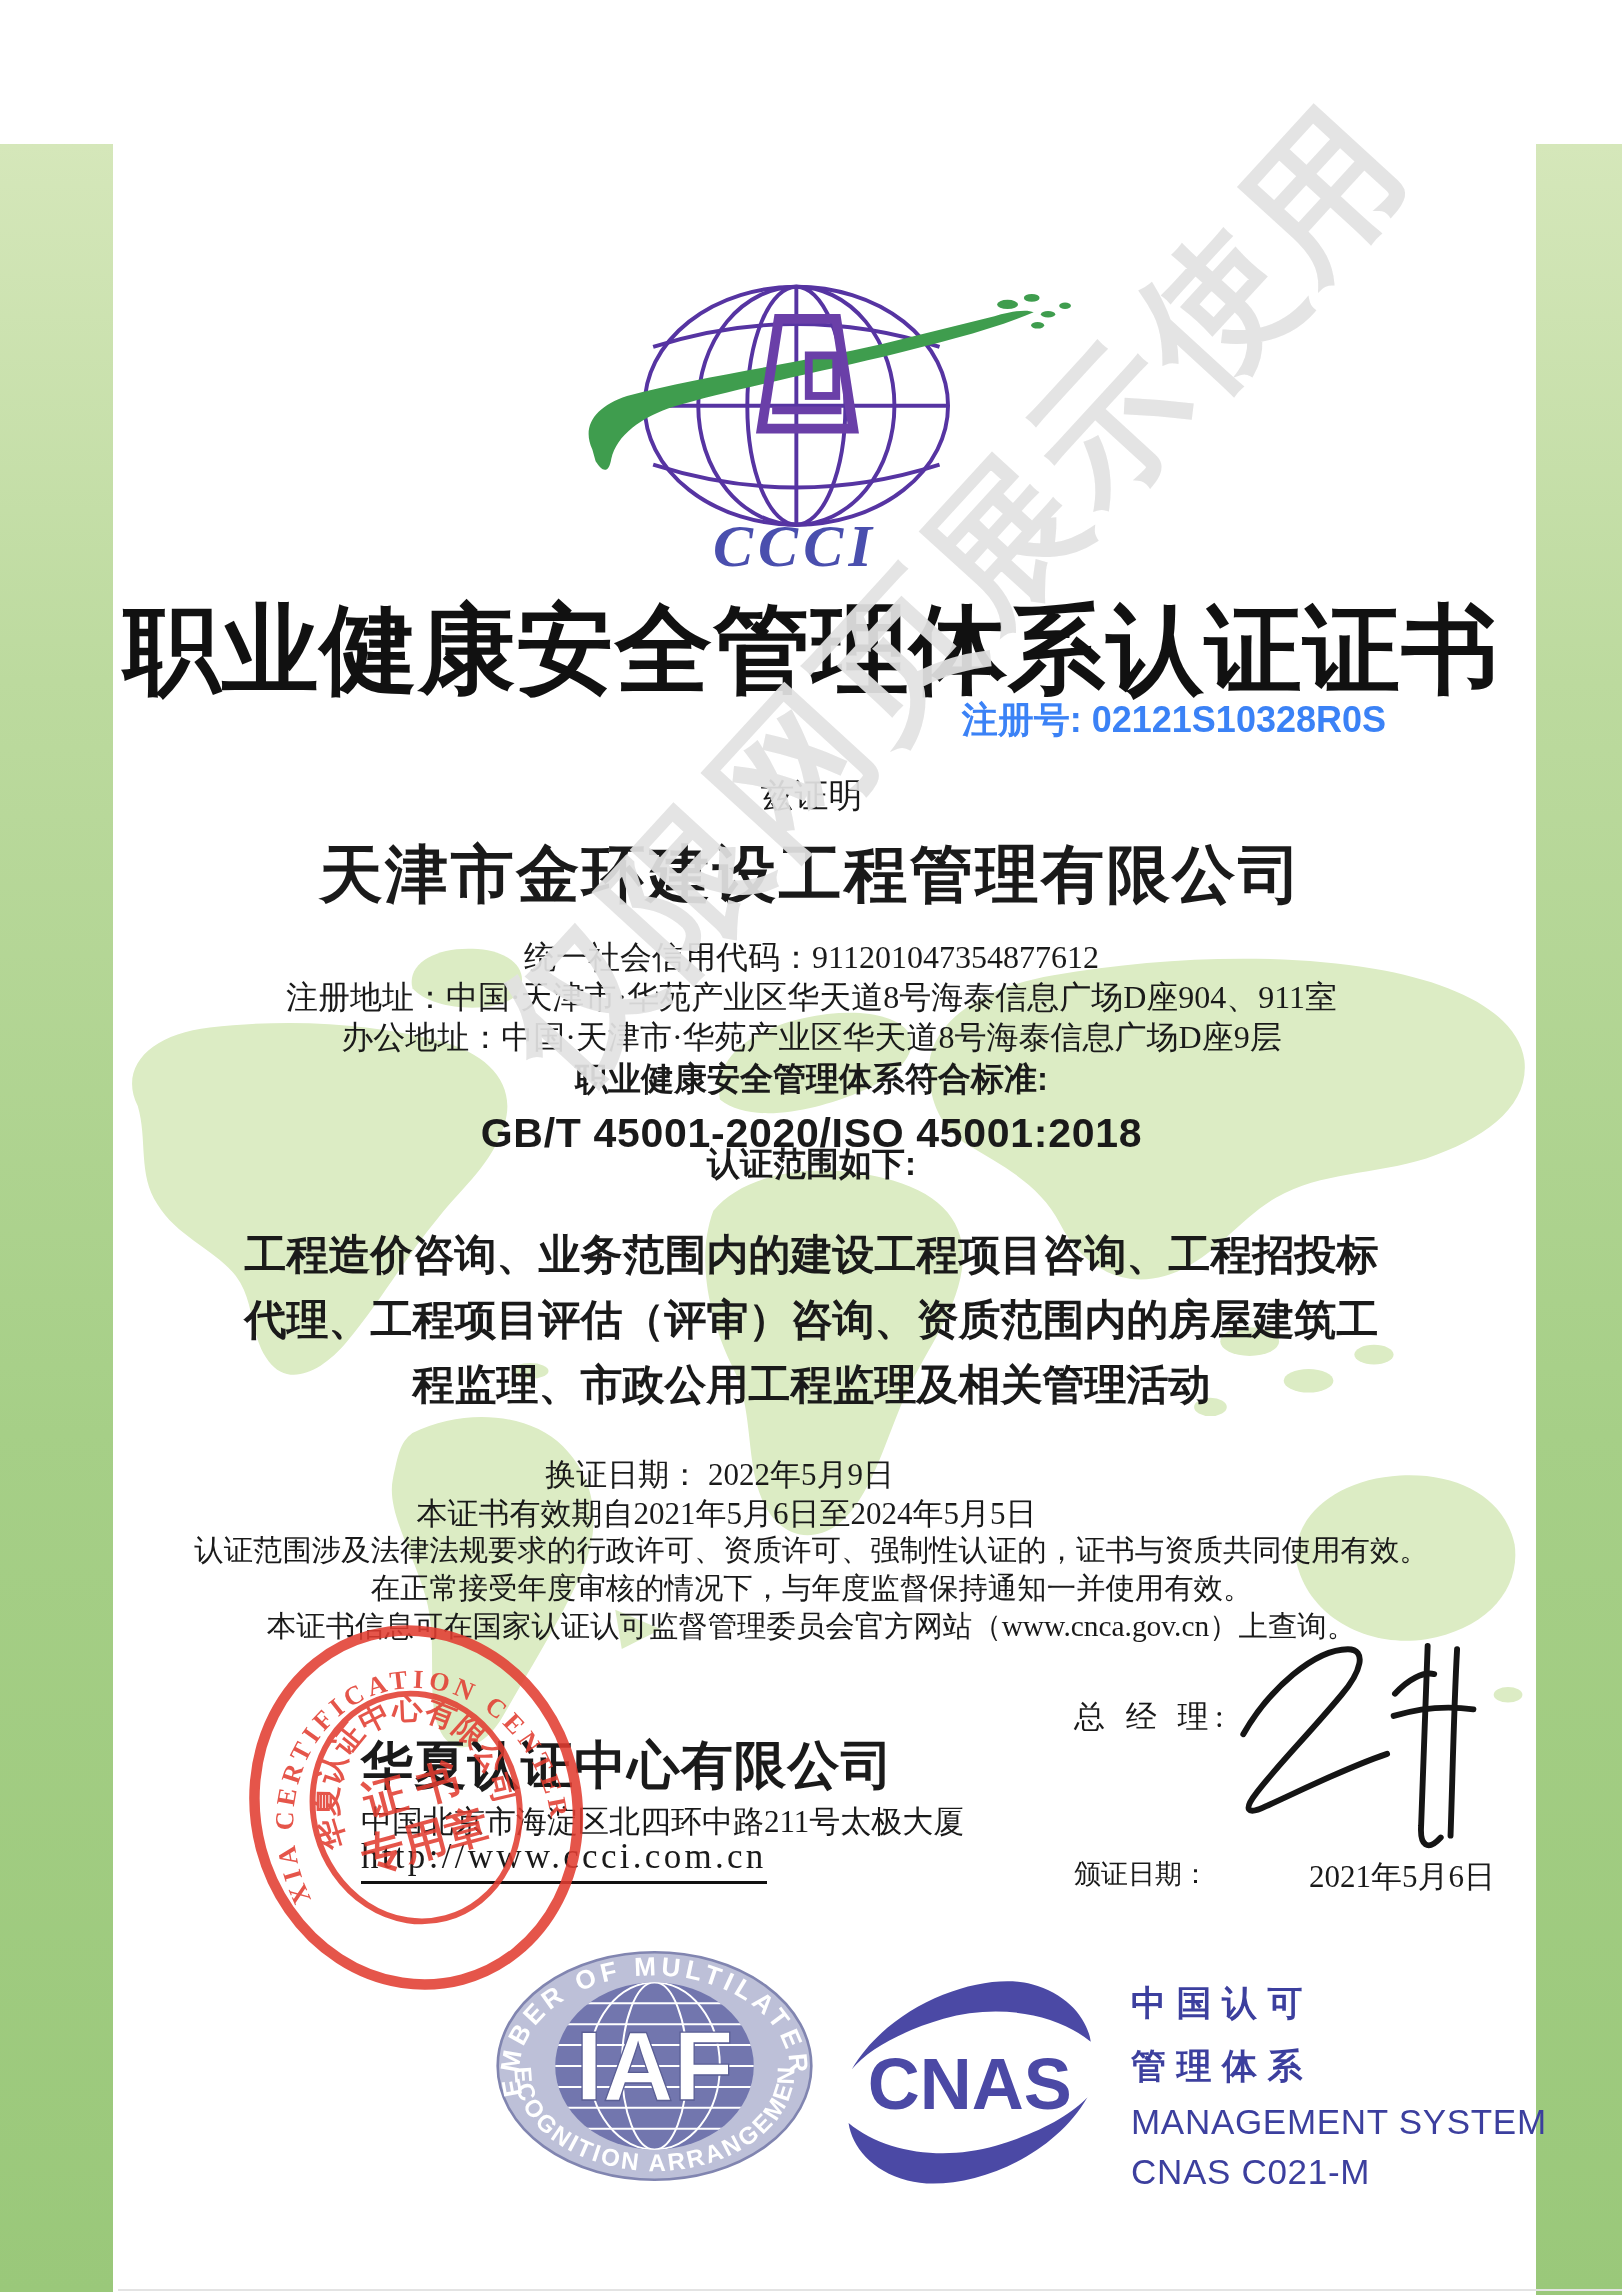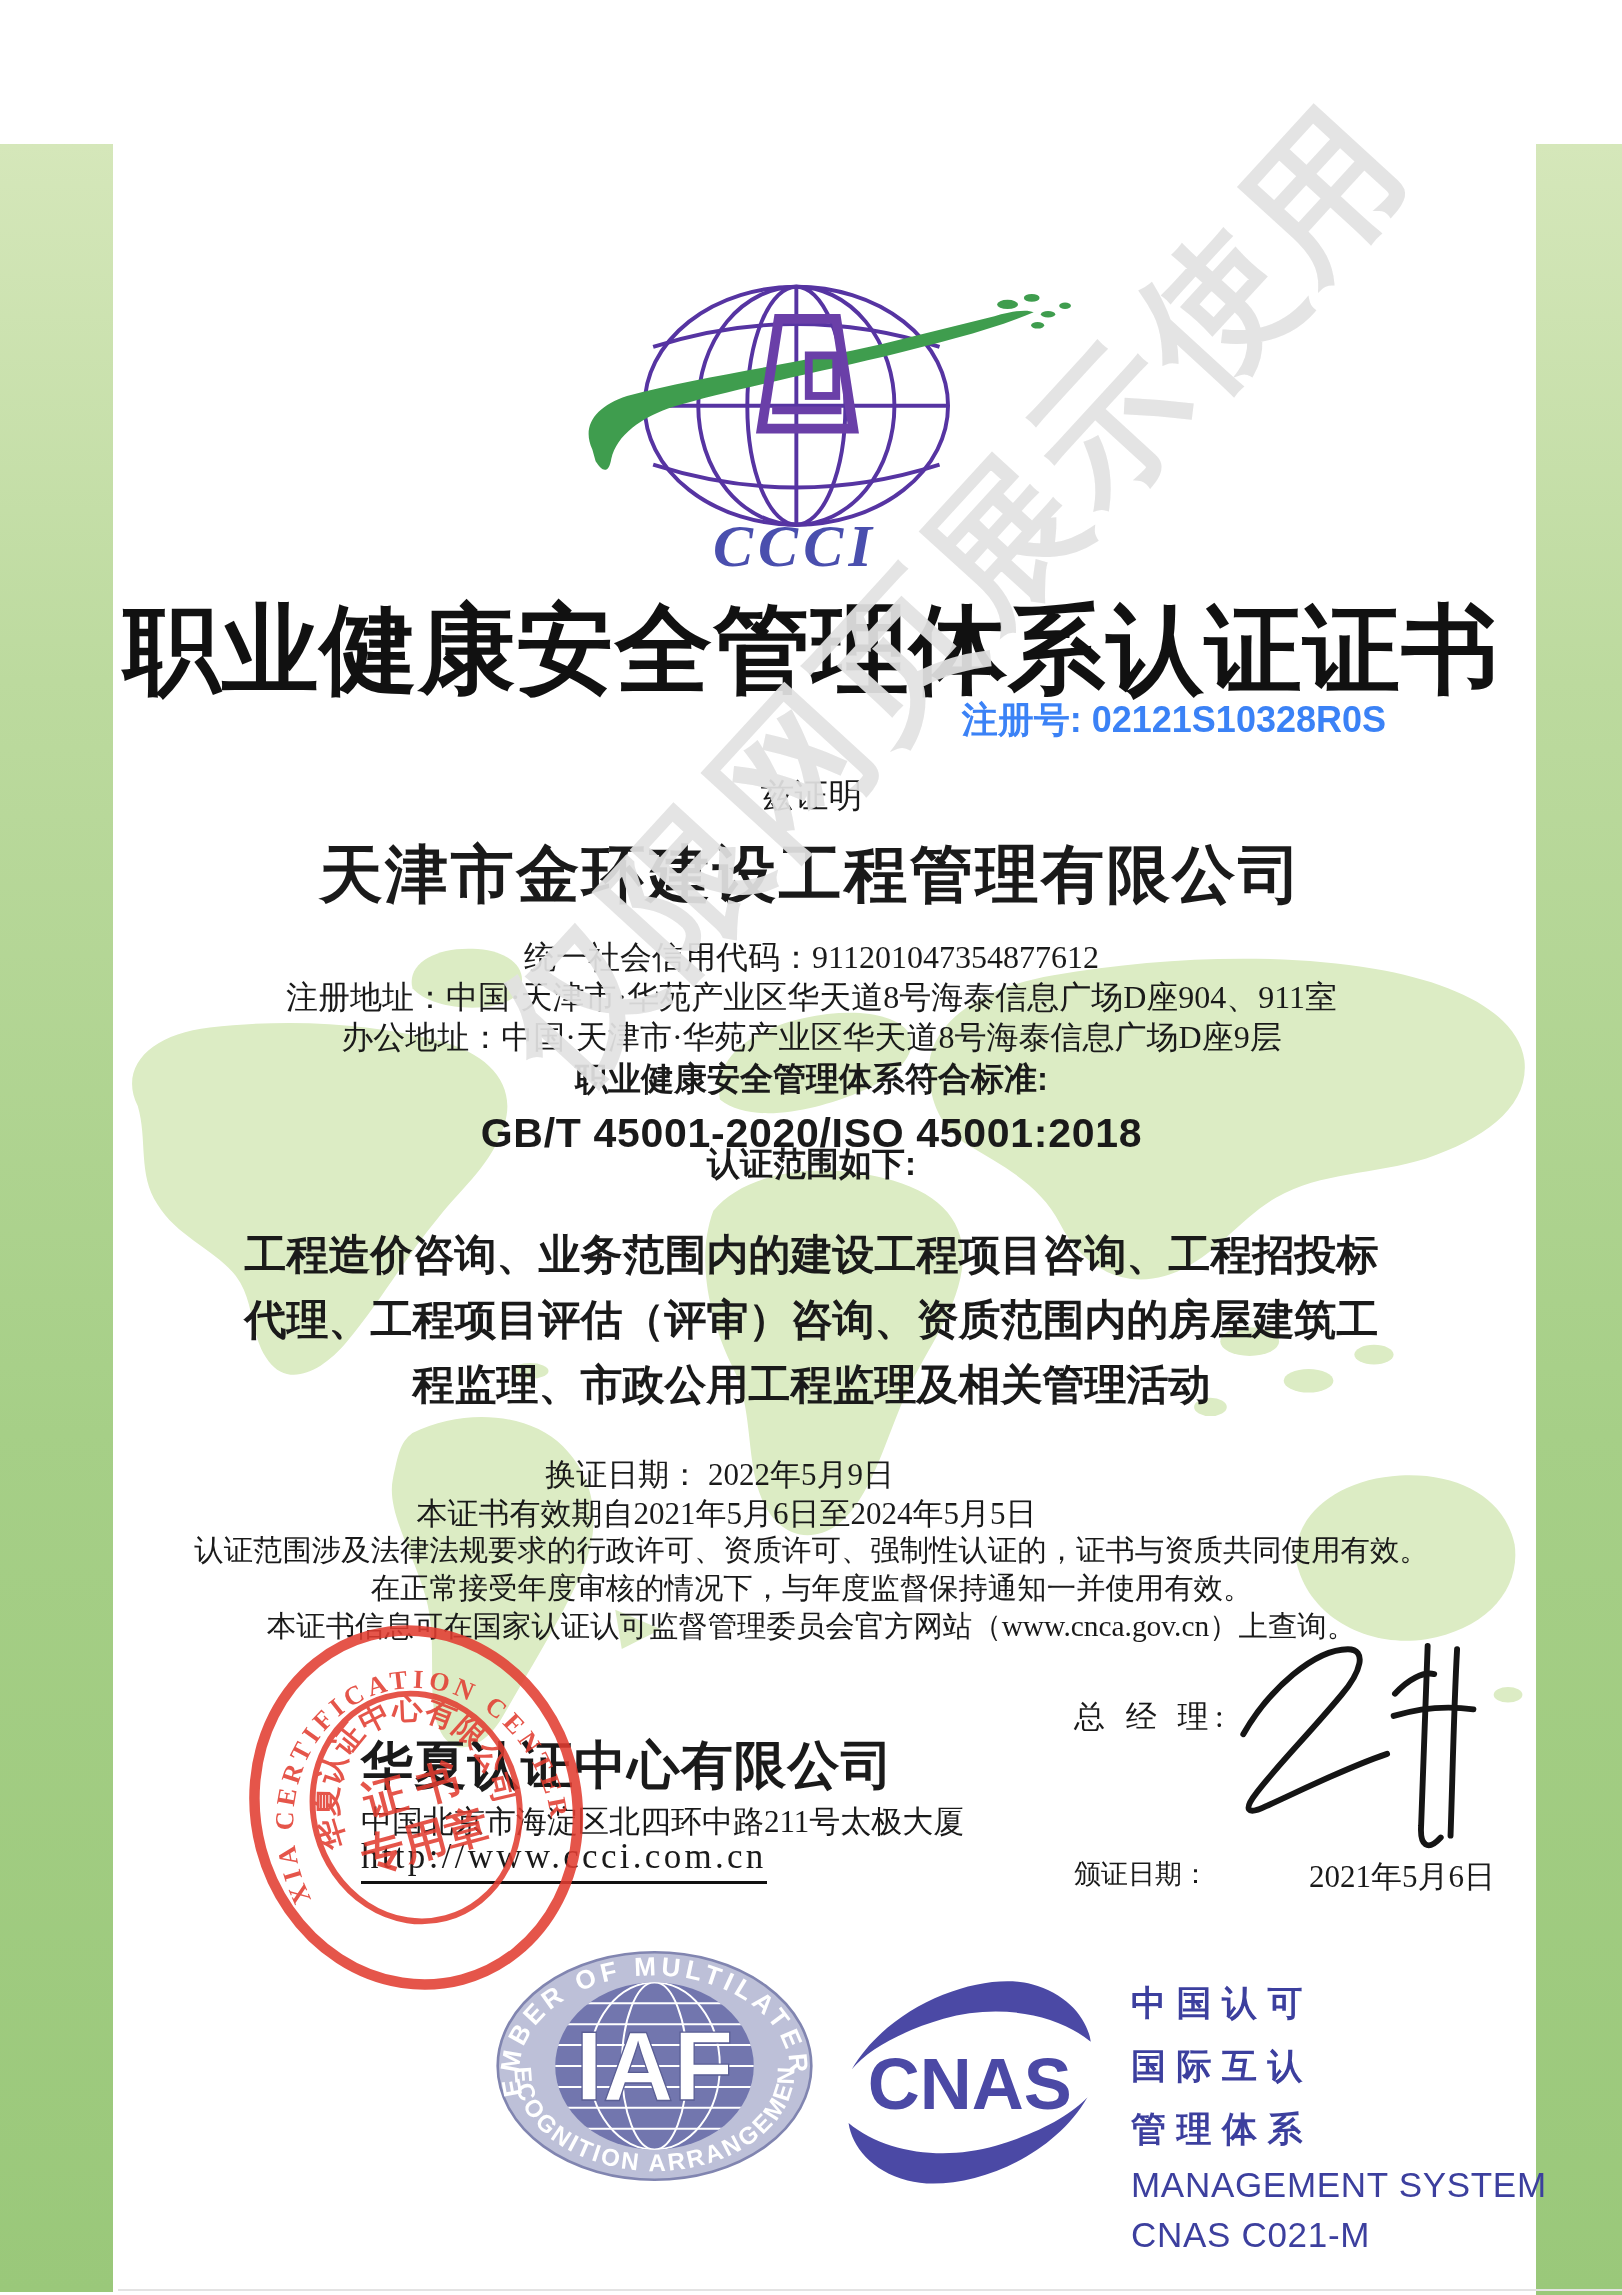--- a/index.html
+++ b/index.html
@@ -194,21 +194,20 @@
     <svg class="cnas-svg" viewBox="-192 -165 385 330">
       <g fill="#4b49a5" stroke="none">
         <path d="M -180 -18 C -120 -120 20 -168 95 -148 C 150 -133 180 -95 185 -60 C 130 -105 40 -118 -40 -95 C -105 -76 -155 -48 -180 -18 Z"></path>
         <path d="M 180 25 C 120 128 -20 172 -95 152 C -150 137 -180 100 -185 64 C -130 110 -40 122 40 99 C 105 80 155 52 180 25 Z"></path>
       </g>
       <text x="0" y="42" text-anchor="middle" font-family="Liberation Sans, DejaVu Sans, sans-serif" font-weight="bold" font-size="110" fill="#4b49a5">CNAS</text>
     </svg>
 
     <div class="cnas-block">
       <div class="zh">中国认可</div>
-      <div class="zh">国际互认</div>
       <div class="zh">管理体系</div>
       <div class="en">MANAGEMENT SYSTEM</div>
       <div class="en">CNAS C021-M</div>
     </div>
   </div>
 
   <svg class="stamp-svg" viewBox="-272 -300 545 600">
     <defs>
       <path id="stampOuterArc" d="M -190 95 A 196 223 0 1 1 190 95"></path>
       <path id="stampInnerArc" d="M -88 95 A 120 138 0 1 1 88 95"></path>

